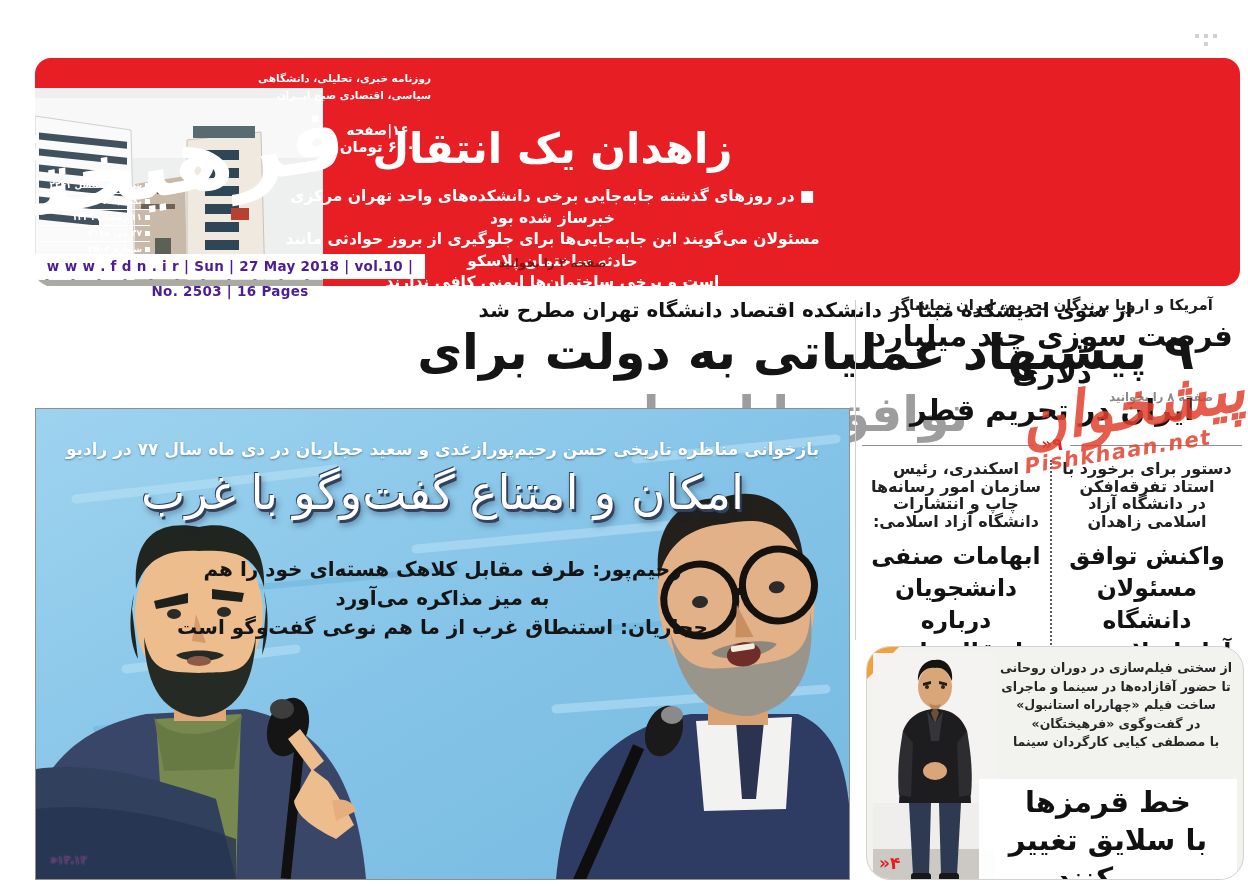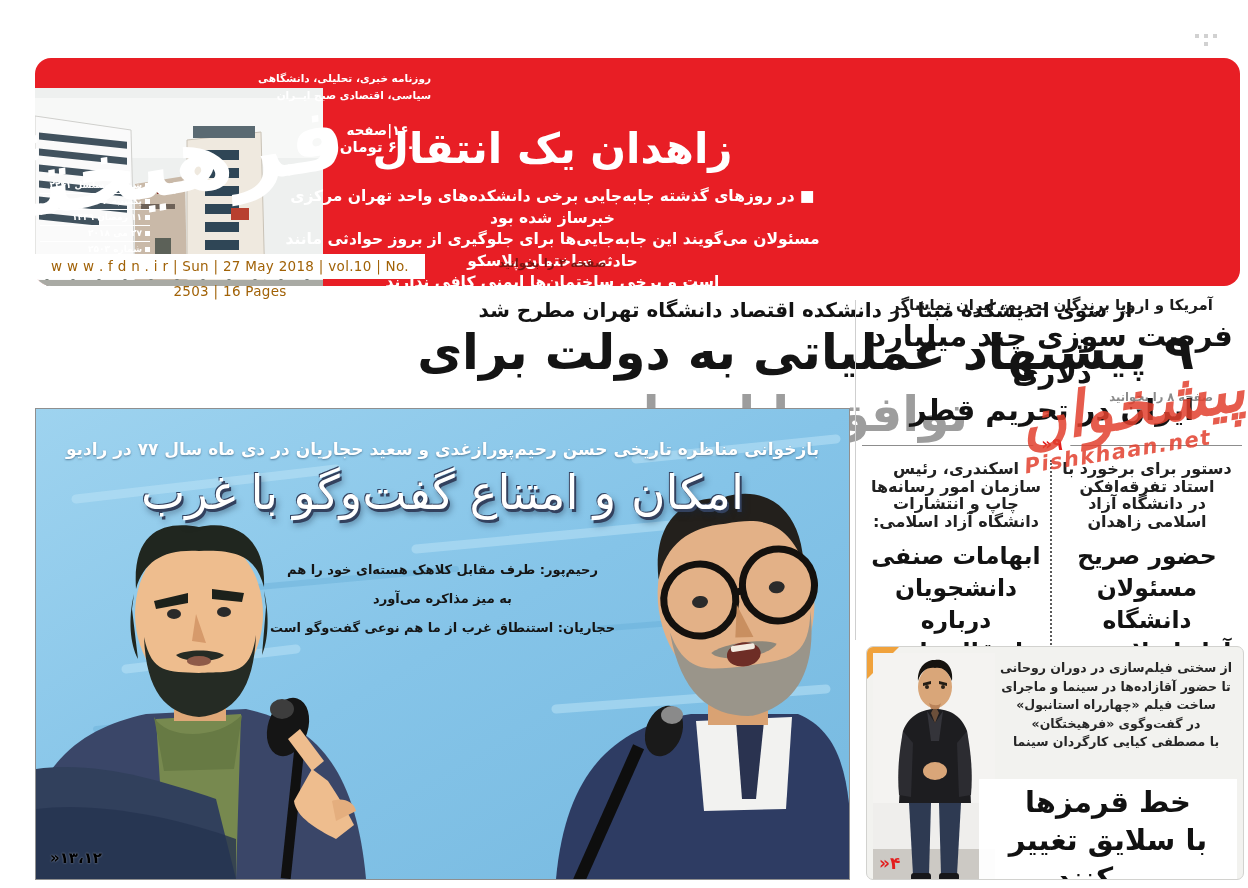--- a/index.html
+++ b/index.html
@@ -19,36 +19,36 @@
   .lead-ref { position:absolute; right:470px; left:300px; top:198px; text-align:center; color:#7e1511; font-size:12px; font-weight:bold; }
   .pubinfo { position:absolute; left:216px; top:12px; width:180px; text-align:right; color:#fff; font-size:10.5px; font-weight:bold; line-height:17px; }
   .price { position:absolute; left:290px; top:64px; width:105px; text-align:center; color:#fff; font-weight:bold; }
   .price .pg { font-size:13.5px; display:block; }
   .price .tm { font-size:15px; display:block; }
   .logo { position:absolute; left:10px; top:2px; width:300px; height:195px; overflow:visible; }
   .logo span { display:block; color:#fff; font-size:88px; font-weight:bold; transform:rotate(-9deg) skewX(-6deg); transform-origin:60% 40%; line-height:190px; text-align:center; }
   .issues { position:absolute; left:5px; top:120px; width:110px; }
   .issues .it { color:#fff; font-size:9px; font-weight:bold; text-align:right; padding:1px 0 2px; border-bottom:1px solid #fff; line-height:12px; }
   .issues .it .sq { display:inline-block; width:5px; height:5px; background:#fff; margin-left:3px; }
-  .webbar { position:absolute; left:0; top:196px; width:390px; height:25px; background:#fff; direction:ltr; text-align:center; color:#a16207; font-size:13.5px; font-weight:normal; line-height:25px; letter-spacing:.3px; }
+  .webbar { position:absolute; left:0; top:196px; width:390px; height:25px; background:#fff; direction:ltr; text-align:center; color:#4c1d95; font-size:13.5px; font-weight:bold; line-height:25px; letter-spacing:.3px; }
 
   
   .m-kicker { position:absolute; right:35px; width:815px; top:298px; text-align:center; font-size:20px; font-weight:bold; color:#121212; }
   .m-headline { position:absolute; right:35px; width:815px; top:322px; text-align:center; font-size:49px; font-weight:bold; color:#141414; letter-spacing:-2px; line-height:62px; }
   .m-headline .gray { color:#9d9d9d; }
   .m-ref { position:absolute; right:35px; width:815px; top:390px; text-align:right; font-size:11.5px; font-weight:bold; color:#8a8a8a; }
 
   
   .feature { position:absolute; left:35px; top:408px; width:815px; height:472px; border:1px solid #8f8f8f; overflow:hidden; background:#8ec9ea; }
   .feature svg.scene { position:absolute; left:0; top:0; }
   .f-kicker { position:absolute; left:0; right:0; top:30px; text-align:center; color:#fff; font-size:17px; font-weight:bold; text-shadow:0 1px 2px rgba(30,60,90,.55); }
   .f-headline { position:absolute; left:0; right:0; top:56px; text-align:center; color:#fff; font-size:47px; font-weight:normal; letter-spacing:-1px;
     text-shadow:2px 3px 0 #33415e, -1px -1px 0 #33415e, 3px 5px 6px rgba(20,35,60,.5); }
-  .f-quotes { position:absolute; left:0; right:0; top:146px; text-align:center; color:#151515; font-size:13px; font-weight:bold; line-height:29px; }
-  .f-pages { position:absolute; right:auto; left:14px; bottom:12px; color:#000000; font-size:15px; font-weight:bold; direction:rtl; text-shadow:0 0 2px rgba(255,255,255,.5); }
+  .f-quotes { position:absolute; left:0; right:0; top:146px; text-align:center; color:#151515; font-size:20px; font-weight:bold; line-height:29px; }
+  .f-pages { position:absolute; right:auto; left:14px; bottom:12px; color:#701a75; font-size:12px; font-weight:normal; direction:rtl; text-shadow:0 0 2px rgba(255,255,255,.5); }
   .credit { position:absolute; left:782px; top:756px; width:230px; transform:rotate(-90deg); transform-origin:center; font-size:8.5px; color:#555; text-align:center; direction:rtl; }
 
   
   .v-divider { position:absolute; left:855px; top:300px; height:340px; width:0; border-left:1px solid #cfcfcf; }
   .sidebar { position:absolute; left:862px; top:296px; width:380px; }
   .a1-kicker { text-align:center; font-size:15px; font-weight:bold; color:#1c1c1c; margin-bottom:4px; }
   .a1-headline { text-align:center; font-size:29px; font-weight:bold; color:#131313; letter-spacing:-1px; line-height:37px; }
   .rule { position:relative; border-top:1.5px solid #8d8d8d; margin-top:16px; }
   .rule .marker { position:absolute; top:-12px; left:50%; transform:translateX(-50%); background:#fff; padding:0 8px; color:#e31d1d; font-size:17px; font-weight:bold; }
   .subrow { display:flex; margin-top:14px; }
@@ -58,21 +58,21 @@
   .s-headline { text-align:center; font-size:23.5px; font-weight:bold; color:#131313; letter-spacing:-0.5px; line-height:32px; margin-top:10px; }
   .s-rule { position:relative; border-top:1px solid #8d8d8d; margin-top:12px; }
   .s-rule .marker { position:absolute; top:-11px; left:50%; transform:translateX(-50%); background:#fff; padding:0 6px; color:#e31d1d; font-size:15px; font-weight:bold; }
 
   
   .watermark { position:absolute; left:930px; top:378px; width:320px; height:120px; pointer-events:none; transform:rotate(-9deg); opacity:.85; }
   .wm-fa { position:absolute; right:0; top:0; color:#e2402e; font-size:62px; font-weight:bold; font-style:italic; line-height:70px; }
   .wm-en { position:absolute; right:40px; top:66px; color:#e2402e; font-size:21px; font-weight:bold; font-style:italic; letter-spacing:1.5px; direction:ltr; }
 
   
-  .ibox { position:absolute; left:866px; top:646px; width:378px; height:234px; background:#f2f2ef; border:1px solid #d2d2cf; border-radius:7px; overflow:hidden; }
+  .ibox { position:absolute; left:866px; top:646px; width:378px; height:234px; background:#f2f2ef; border:1px solid #d2d2cf; border-radius:24px; overflow:hidden; }
   .ibox .corner { position:absolute; top:-1px; left:-1px; width:0; height:0; border-top:34px solid #f0a23c; border-right:34px solid transparent; }
   .ibox .photo { position:absolute; right:auto; left:auto; right:248px; left:8px; top:6px; bottom:0; }
   .i-kicker { position:absolute; right:6px; width:242px; top:12px; text-align:center; font-size:12.5px; font-weight:bold; color:#262626; line-height:18.5px; }
   .i-headline { position:absolute; right:6px; width:258px; top:132px; background:rgba(255,255,255,.96); padding:4px 6px 8px; text-align:center; font-size:29px; font-weight:bold; color:#111; letter-spacing:-1px; line-height:38px; }
   .i-marker { position:absolute; left:12px; bottom:6px; color:#e31d1d; font-size:17px; font-weight:bold; }
 </style>
 </head>
 <body>
 
 <div class="page">
@@ -286,21 +286,21 @@
       <span class="marker">۹«</span>
     </div>
 
     <div class="subrow">
       <div class="col">
         <div class="s-kicker">
           <div>دستور برای برخورد با استاد تفرقه‌افکن</div>
           <div>در دانشگاه آزاد اسلامی زاهدان</div>
         </div>
         <div class="s-headline">
-          <div>حضور صریح</div>
+          <div>واکنش توافق</div>
           <div>مسئولان دانشگاه</div>
           <div>آزاد اسلامی به استاد</div>
           <div>هتاک</div>
         </div>
         <div class="s-rule">
           <span class="marker">»۲«</span>
         </div>
       </div>
       <div class="col">
         <div class="s-kicker">

